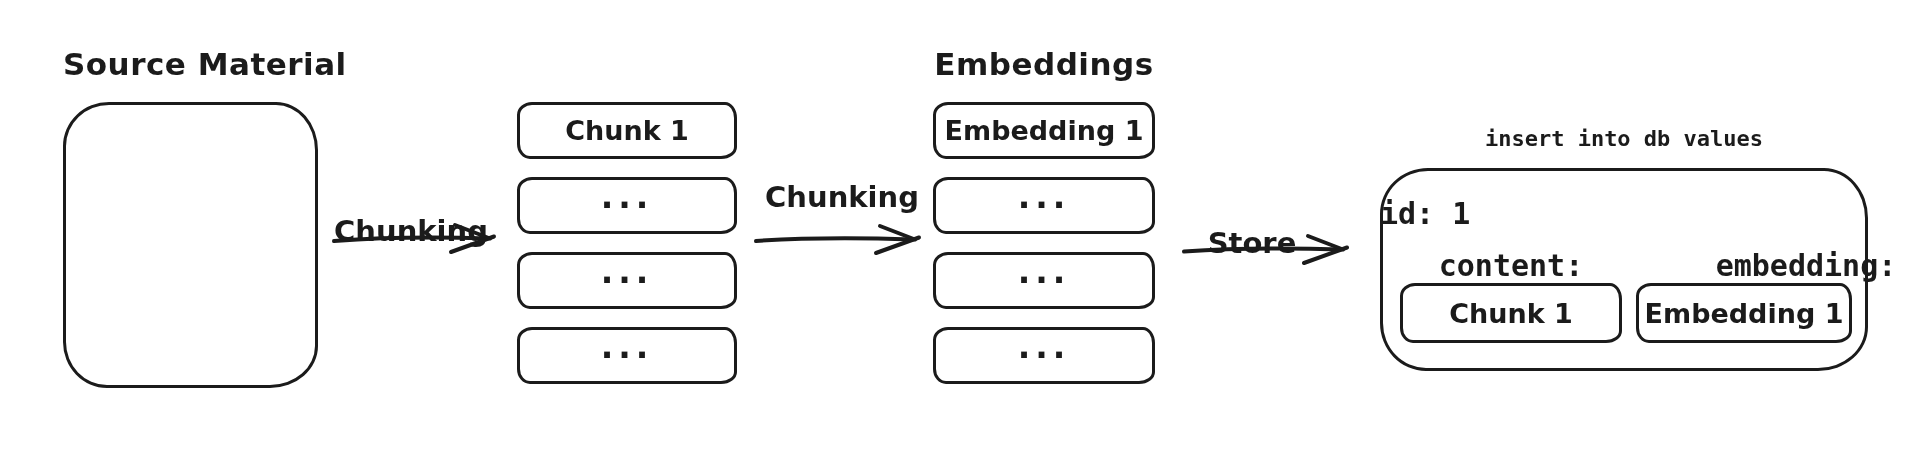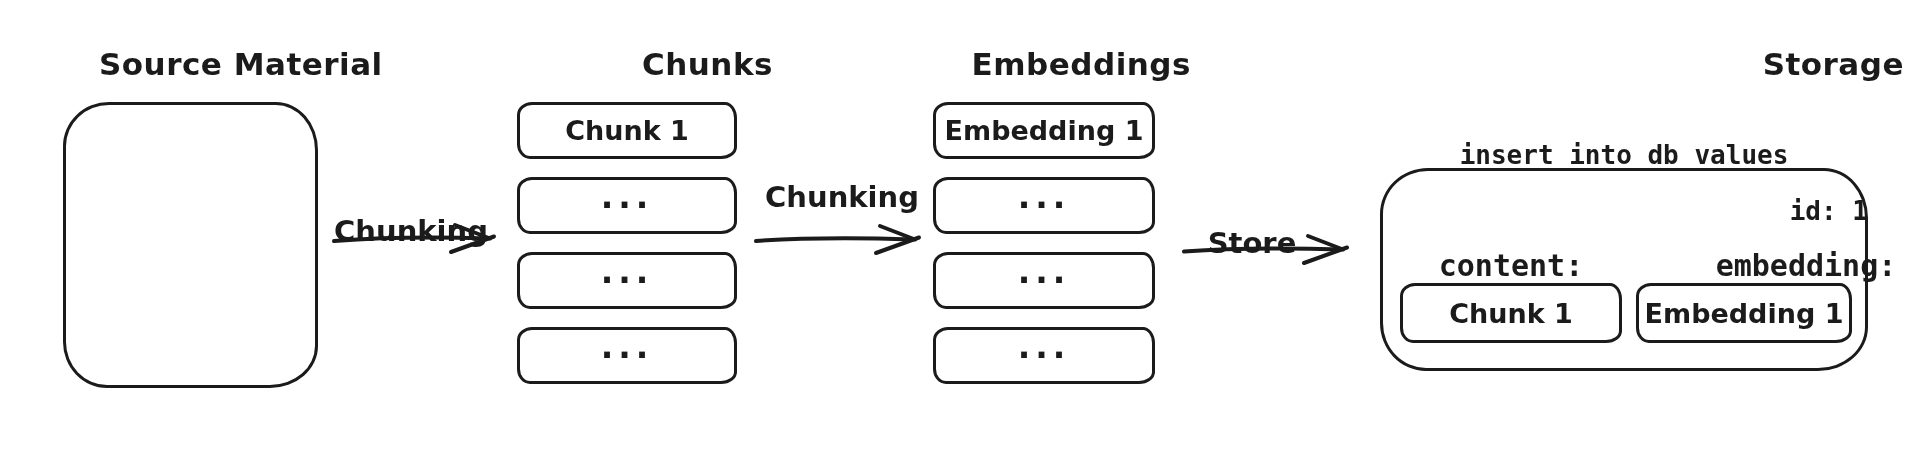--- a/index.html
+++ b/index.html
@@ -11,26 +11,25 @@
     position:relative;
     width:1920px;height:469px;
     background:var(--bg);
     color:var(--stroke);
     font-family:"DejaVu Sans",sans-serif;
     overflow:hidden;
   }
   
   .title{
     position:absolute;
-    text-align:right;
+    text-align:center;
     font-size:31px;
     font-weight:600;
     letter-spacing:.5px;
     white-space:nowrap;
-    margin-left:36px;
   }
   .arrow-label{
     position:absolute;
     text-align:center;
     font-size:29px;
     font-weight:600;
     white-space:nowrap;
   }
   
   .box{
@@ -71,34 +70,34 @@
     stroke-linecap:round;
     stroke-linejoin:round;
   }
   
   .mono{
     font-family:"DejaVu Sans Mono","Liberation Mono",monospace;
     font-weight:600;
   }
   .storage-query{
     position:absolute;
-    left:1380px;top:140px;width:488px;
+    left:1380px;top:126px;width:488px;
     text-align:center;
-    font-size:26px;
+    font-size:22px;
   }
   .storage-box{
     left:1380px;top:168px;width:488px;height:203px;
     border-radius:48px 44px 50px 46px / 46px 50px 44px 48px;
     display:block;
   }
   .storage-id{
     position:absolute;
     left:1380px;top:196px;width:488px;
-    text-align:right;
-    font-size:26px;
+    text-align:left;
+    font-size:30px;
   }
   .field-label{
     position:absolute;
     top:248px;
     text-align:center;
     font-size:30px;
   }
   .content-label{left:1400px;width:222px;}
   .embedding-label{left:1698px;width:216px;}
   .content-box{left:1400px;top:283px;width:222px;height:60px;}
@@ -112,21 +111,20 @@
   <div class="title" style="left:63px;top:46px;width:255px;">Source Material</div>
   <div class="box source-box"></div>
 
   <div class="arrow-label" style="left:331px;top:174px;width:160px;margin-top:40px;">Chunking</div>
   <svg class="arrow" style="left:331px;top:220px;" width="168" height="40" viewBox="0 0 168 40">
     <path d="M3,21 C 50,17.5 110,17 157,18.5"></path>
     <path d="M124,5 L159,18.5"></path>
     <path d="M120,32 L163,16.5"></path>
   </svg>
 
-  <div class="title" style="left:517px;top:46px;width:220px;">Chunks</div>
   <div class="box rounded-sm chunk-row row-0">
     <span class="cell-text">Chunk 1</span>
   </div>
   <div class="box rounded-sm chunk-row row-1 dots-row">
     <span class="cell-text">...</span>
   </div>
   <div class="box rounded-sm chunk-row row-2 dots-row">
     <span class="cell-text">...</span>
   </div>
   <div class="box rounded-sm chunk-row row-3 dots-row">
@@ -154,21 +152,20 @@
     <span class="cell-text">...</span>
   </div>
 
   <div class="arrow-label" style="left:1187px;top:194px;width:130px;margin-top:32px;">Store</div>
   <svg class="arrow" style="left:1181px;top:231px;" width="170" height="40" viewBox="0 0 170 40">
     <path d="M3,20.5 C 55,17 115,17 160,18.5"></path>
     <path d="M127,5 L162,18.5"></path>
     <path d="M123,32 L166,16.5"></path>
   </svg>
 
-  <div class="title" style="left:1380px;top:46px;width:488px;">Storage</div>
   <div class="storage-query mono">insert into db values</div>
 
   <div class="box storage-box"></div>
 
   <div class="storage-id mono">id: 1</div>
 
   <div class="field-label content-label mono">content:</div>
   <div class="field-label embedding-label mono">embedding:</div>
 
   <div class="box rounded-sm content-box">

